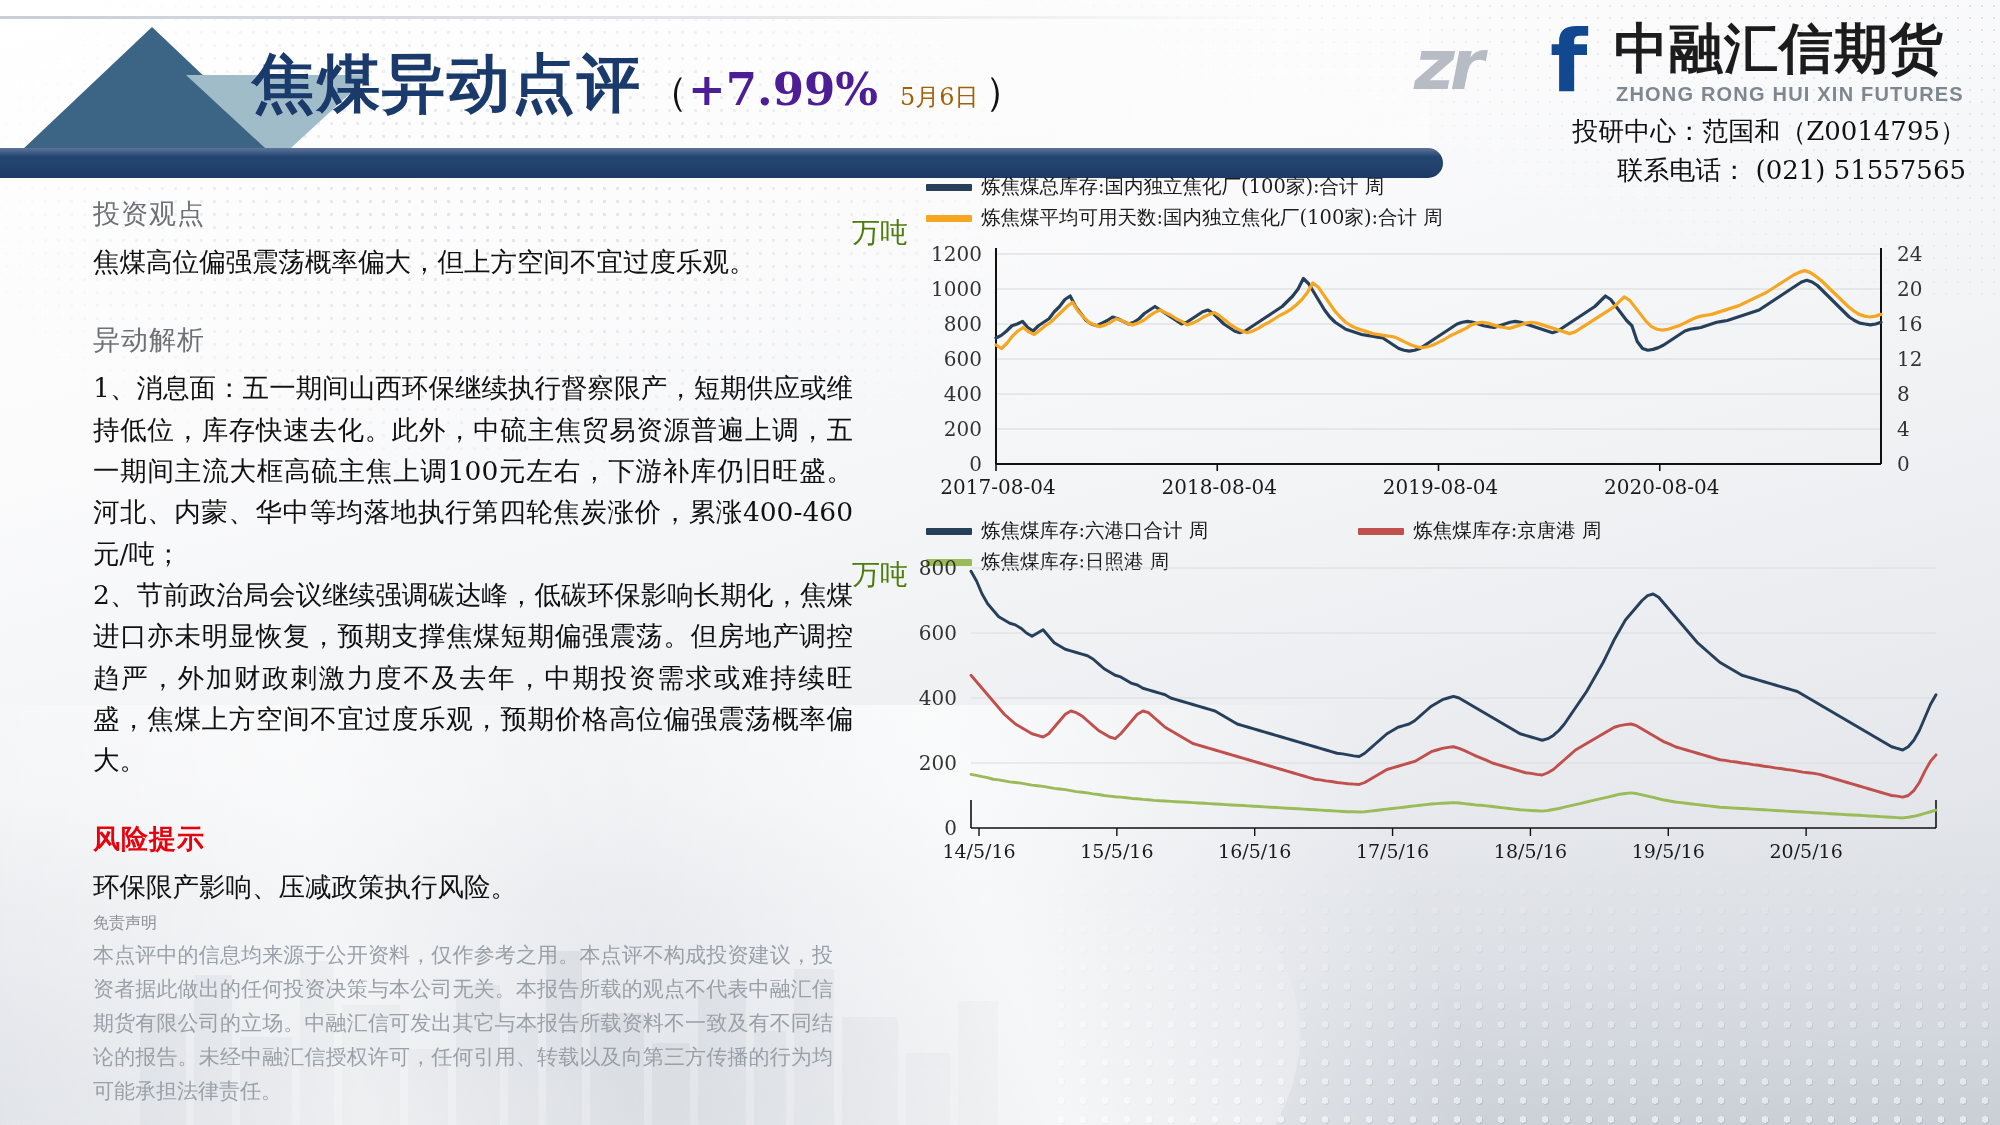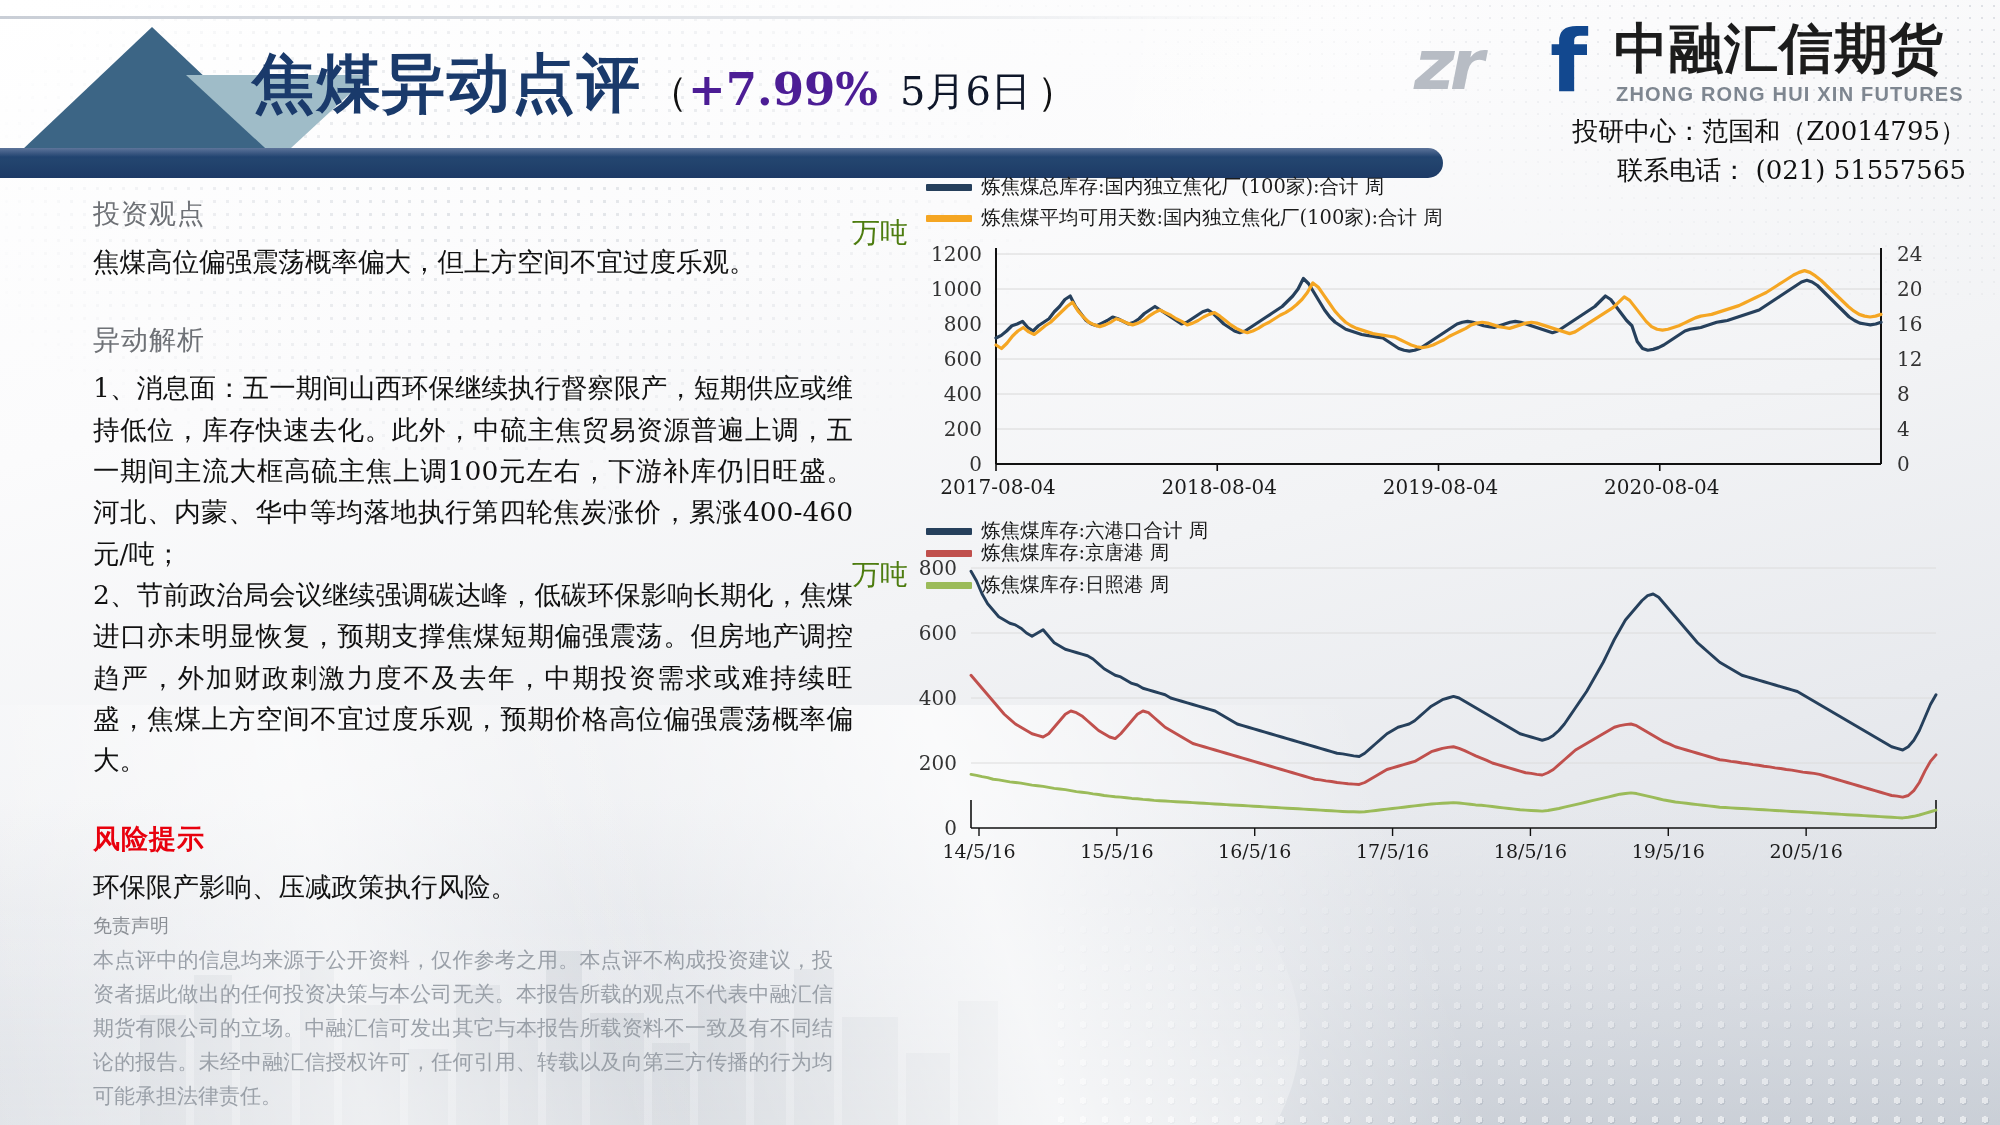--- a/index.html
+++ b/index.html
@@ -110,21 +110,21 @@
   .title-paren{
     font-family:"DejaVu Serif", serif;
     font-size:40px; color:#111; margin-left:6px; line-height:1;
   }
   .title-pct{
     font-family:"DejaVu Serif", serif;
     font-size:45px; font-weight:700; color:#4c1d95; line-height:1;
   }
   .title-date{
     font-family:"DejaVu Serif", serif;
-    font-size:40px; color:#0f172a; line-height:1; margin-left:22px;
+    font-size:24px; color:#a16207; line-height:1; margin-left:22px;
   }
 
   
   .logo{ position:absolute; right:26px; top:12px; width:560px; height:92px; }
   .logo-zr{
     position:absolute; left:0; top:18px;
     font-family:"DejaVu Sans", sans-serif;
     font-size:70px; font-weight:700; font-style:italic;
     color:#b7bcc4; letter-spacing:-5px; line-height:1;
   }
@@ -160,21 +160,21 @@
   .sec-head.risk{ color:#e8000d; font-weight:700; }
   .body-line{
     font-family:"DejaVu Serif", serif;
     font-size:26.5px; color:#111; line-height:1.56;
     text-align:justify;
   }
   .gap-lg{ height:40px; }
 
   .disclaimer-title{
     font-family:"DejaVu Sans", sans-serif;
-    font-size:19px; color:#8b8f95; margin-top:6px; margin-bottom:4px;
+    font-size:16px; color:#8b8f95; margin-top:6px; margin-bottom:4px;
   }
   .disclaimer{
     font-family:"DejaVu Serif", serif;
     font-size:21px; color:#9aa0a8; line-height:1.62; text-align:justify;
     width:740px;
   }
 
   
   .chart-top{ position:absolute; left:846px; top:176px; width:1130px; height:330px; }
   .chart-bot{ position:absolute; left:846px; top:520px; width:1130px; height:350px; }
@@ -316,21 +316,21 @@
       <text x="594.5" y="318" text-anchor="middle" font-family="&quot;DejaVu Serif&quot;, serif" font-size="20" fill="#1b1b1b">2019-08-04</text>
       <line x1="813.75" y1="288" x2="813.75" y2="295" stroke="#111" stroke-width="1.6"></line>
       <text x="815.75" y="318" text-anchor="middle" font-family="&quot;DejaVu Serif&quot;, serif" font-size="20" fill="#1b1b1b">2020-08-04</text>
       <path d="M150.00 162.00 L155.30 159.38 L160.60 155.00 L165.90 149.75 L171.20 148.00 L176.50 145.38 L181.80 151.50 L187.10 155.00 L192.40 149.75 L197.69 146.25 L202.99 142.75 L208.29 135.75 L213.59 130.50 L218.89 123.50 L224.19 120.00 L229.49 130.50 L234.79 137.50 L240.09 144.50 L245.39 148.00 L250.69 149.75 L255.99 147.13 L261.29 144.50 L266.59 141.00 L271.89 142.75 L277.19 145.38 L282.49 148.00 L287.78 146.25 L293.08 142.75 L298.38 137.50 L303.68 134.00 L308.98 130.50 L314.28 134.00 L319.58 137.50 L324.88 141.00 L330.18 144.50 L335.48 148.00 L340.78 146.25 L346.08 142.75 L351.38 139.25 L356.68 135.75 L361.98 134.00 L367.28 137.50 L372.57 142.75 L377.87 148.00 L383.17 151.50 L388.47 155.00 L393.77 156.75 L399.07 155.00 L404.37 151.50 L409.67 148.00 L414.97 144.50 L420.27 141.00 L425.57 137.50 L430.87 134.00 L436.17 130.50 L441.47 125.25 L446.77 120.00 L452.07 113.00 L457.37 102.50 L462.66 107.75 L467.96 116.50 L473.26 125.25 L478.56 134.00 L483.86 141.00 L489.16 146.25 L494.46 149.75 L499.76 153.25 L505.06 155.00 L510.36 156.75 L515.66 158.50 L520.96 159.38 L526.26 160.25 L531.56 161.13 L536.86 162.00 L542.16 165.50 L547.46 169.00 L552.75 172.50 L558.05 174.25 L563.35 175.13 L568.65 174.25 L573.95 172.50 L579.25 169.00 L584.55 165.50 L589.85 162.00 L595.15 158.50 L600.45 155.00 L605.75 151.50 L611.05 148.00 L616.35 146.25 L621.65 145.38 L626.95 146.25 L632.25 148.00 L637.54 149.75 L642.84 150.63 L648.14 151.50 L653.44 149.75 L658.74 148.00 L664.04 146.25 L669.34 145.38 L674.64 146.25 L679.94 148.00 L685.24 149.75 L690.54 151.50 L695.84 153.25 L701.14 155.00 L706.44 156.75 L711.74 155.00 L717.04 151.50 L722.34 148.00 L727.63 144.50 L732.93 141.00 L738.23 137.50 L743.53 134.00 L748.83 130.50 L754.13 125.25 L759.43 120.00 L764.73 123.50 L770.03 130.50 L775.33 137.50 L780.63 144.50 L785.93 149.75 L791.23 165.50 L796.53 172.50 L801.83 174.25 L807.13 173.38 L812.43 171.63 L817.72 169.00 L823.02 165.50 L828.32 162.00 L833.62 158.50 L838.92 155.00 L844.22 153.25 L849.52 152.38 L854.82 151.50 L860.12 149.75 L865.42 148.00 L870.72 146.25 L876.02 145.38 L881.32 144.50 L886.62 142.75 L891.92 141.00 L897.22 139.25 L902.51 137.50 L907.81 135.75 L913.11 134.00 L918.41 130.50 L923.71 127.00 L929.01 123.50 L934.31 120.00 L939.61 116.50 L944.91 113.00 L950.21 109.50 L955.51 106.00 L960.81 104.25 L966.11 106.00 L971.41 109.50 L976.71 114.75 L982.01 120.00 L987.31 125.25 L992.60 130.50 L997.90 135.75 L1003.20 141.00 L1008.50 144.50 L1013.80 147.13 L1019.10 148.00 L1024.40 148.88 L1029.70 148.00 L1035.00 146.25 " fill="none" stroke="#26405c" stroke-width="3.2" stroke-linejoin="round" stroke-linecap="round"></path>
       <path d="M150.00 169.00 L155.46 172.50 L160.93 167.25 L166.39 160.25 L171.85 155.00 L177.31 151.50 L182.78 155.88 L188.24 158.50 L193.70 154.13 L199.17 149.75 L204.63 146.25 L210.09 141.00 L215.56 135.75 L221.02 130.50 L226.48 126.13 L231.94 134.88 L237.41 141.00 L242.87 146.25 L248.33 148.88 L253.80 150.63 L259.26 148.88 L264.72 146.25 L270.19 142.75 L275.65 144.50 L281.11 147.13 L286.57 148.88 L292.04 147.13 L297.50 144.50 L302.96 140.13 L308.43 136.63 L313.89 134.00 L319.35 136.63 L324.81 139.25 L330.28 142.75 L335.74 145.38 L341.20 148.88 L346.67 147.13 L352.13 144.50 L357.59 141.00 L363.06 138.38 L368.52 136.63 L373.98 140.13 L379.44 144.50 L384.91 148.88 L390.37 152.38 L395.83 155.00 L401.30 156.75 L406.76 155.00 L412.22 152.38 L417.69 148.88 L423.15 146.25 L428.61 142.75 L434.07 139.25 L439.54 136.63 L445.00 133.13 L450.46 128.75 L455.93 123.50 L461.39 116.50 L466.85 106.88 L472.31 111.25 L477.78 119.13 L483.24 127.00 L488.70 134.88 L494.17 141.00 L499.63 146.25 L505.09 149.75 L510.56 152.38 L516.02 154.13 L521.48 155.88 L526.94 157.63 L532.41 158.50 L537.87 159.38 L543.33 160.25 L548.80 161.13 L554.26 163.75 L559.72 166.38 L565.19 169.00 L570.65 170.75 L576.11 171.63 L581.57 170.75 L587.04 169.00 L592.50 166.38 L597.96 163.75 L603.43 160.25 L608.89 157.63 L614.35 155.00 L619.81 152.38 L625.28 148.88 L630.74 147.13 L636.20 146.25 L641.67 147.13 L647.13 148.88 L652.59 150.63 L658.06 151.50 L663.52 152.38 L668.98 150.63 L674.44 148.88 L679.91 147.13 L685.37 146.25 L690.83 147.13 L696.30 148.88 L701.76 150.63 L707.22 152.38 L712.69 154.13 L718.15 155.88 L723.61 157.63 L729.07 155.88 L734.54 152.38 L740.00 148.88 L745.46 145.38 L750.93 141.88 L756.39 138.38 L761.85 134.88 L767.31 131.38 L772.78 126.13 L778.24 120.88 L783.70 124.38 L789.17 131.38 L794.63 138.38 L800.09 145.38 L805.56 150.63 L811.02 153.25 L816.48 154.13 L821.94 153.25 L827.41 151.50 L832.87 149.75 L838.33 147.13 L843.80 144.50 L849.26 141.88 L854.72 140.13 L860.19 139.25 L865.65 138.38 L871.11 136.63 L876.57 134.88 L882.04 133.13 L887.50 131.38 L892.96 129.62 L898.43 127.00 L903.89 124.38 L909.35 121.75 L914.81 119.13 L920.28 116.50 L925.74 113.00 L931.20 109.50 L936.67 106.00 L942.13 102.50 L947.59 99.00 L953.06 96.38 L958.52 94.63 L963.98 96.38 L969.44 99.88 L974.91 104.25 L980.37 109.50 L985.83 114.75 L991.30 120.00 L996.76 125.25 L1002.22 130.50 L1007.69 134.88 L1013.15 138.38 L1018.61 140.13 L1024.07 141.00 L1029.54 140.13 L1035.00 138.38 " fill="none" stroke="#f5a623" stroke-width="3.2" stroke-linejoin="round" stroke-linecap="round"></path>
     </svg>
 </div>
 
 <div class="chart-bot">
   <div style="position:absolute;left:80px;top:0px;">
-    <div style="display:flex;flex-direction:column;">
+    <div style="display:flex;gap:150px;">
       <div class="legend-row">
         <span class="legend-line" style="background:#26405c"></span>
         <span class="legend-text">炼焦煤库存:六港口合计 周</span>
       </div>
       <div class="legend-row">
         <span class="legend-line" style="background:#c0504d"></span>
         <span class="legend-text">炼焦煤库存:京唐港 周</span>
       </div>
     </div>
     <div class="legend-row" style="margin-top:9px;">

